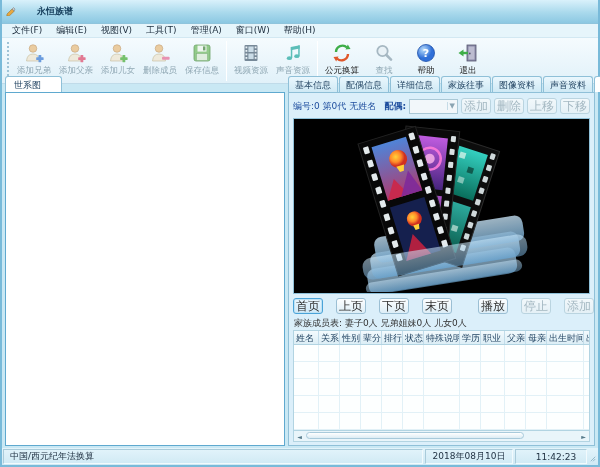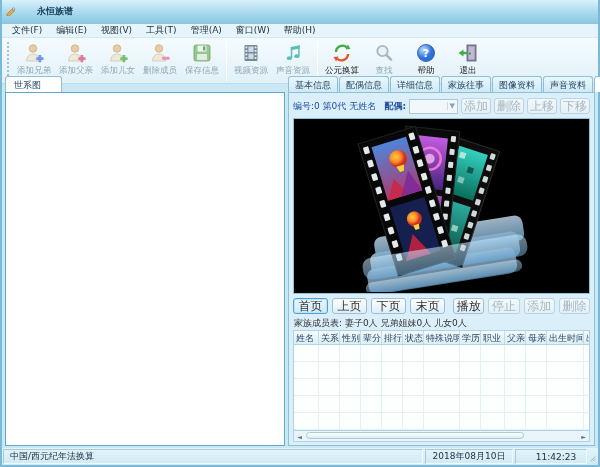--- a/index.html
+++ b/index.html
@@ -61,21 +61,21 @@
   .combo .arrow { font-size:7px; color:#8aa4b2; padding:0 2px; border-left:1px solid #c6dbe6; }
   .btn { height:16px; min-width:30px; padding:0 4px; font-size:12px; color:#333;
     background:linear-gradient(180deg,#fdfeff,#ddeef7); border:1px solid #9bbfd4;
     border-radius:3px; display:flex; align-items:center; justify-content:center; white-space:nowrap; }
   .btn.disabled { color:#a4b8c2; background:linear-gradient(180deg,#f2f8fb,#e4f0f6); border-color:#bad4e0; }
   .btn.focused { border-color:#4aa3d8; background:linear-gradient(180deg,#eaf7ff,#cfe9f8); box-shadow:0 0 0 1px #bfe2f4 inset; }
 
   .video-area { height:176px; margin-top:2px; background:#000; border:1px solid #8fc0d8;
     display:flex; align-items:center; justify-content:center; overflow:hidden; }
 
-  .nav-row { height:20px; display:flex; align-items:center; gap:4px; margin-top:2px; }
+  .nav-row { height:20px; display:flex; align-items:center; gap:13px; margin-top:2px; }
   .nav-row .spacer { flex:1; }
   .table-caption { height:14px; line-height:14px; color:#333; padding-left:1px; white-space:nowrap; }
 
   .members-header { height:15px; display:flex; overflow:hidden;
     background:linear-gradient(180deg,#f3fafd,#dceef6); border:1px solid #b2d4e2; color:#1d3f5e; }
   .th { flex:none; padding:1px 2px; border-right:1px solid #c2dcea; white-space:nowrap; overflow:hidden; }
   .members-body { flex:1; position:relative; overflow:hidden; background:#fdffff;
     border:1px solid #b2d4e2; border-top:none;
     background-image:repeating-linear-gradient(180deg,transparent 0 16px,#e2f1f7 16px 17px); }
   .col-overlay { position:absolute; inset:0; display:flex; }

